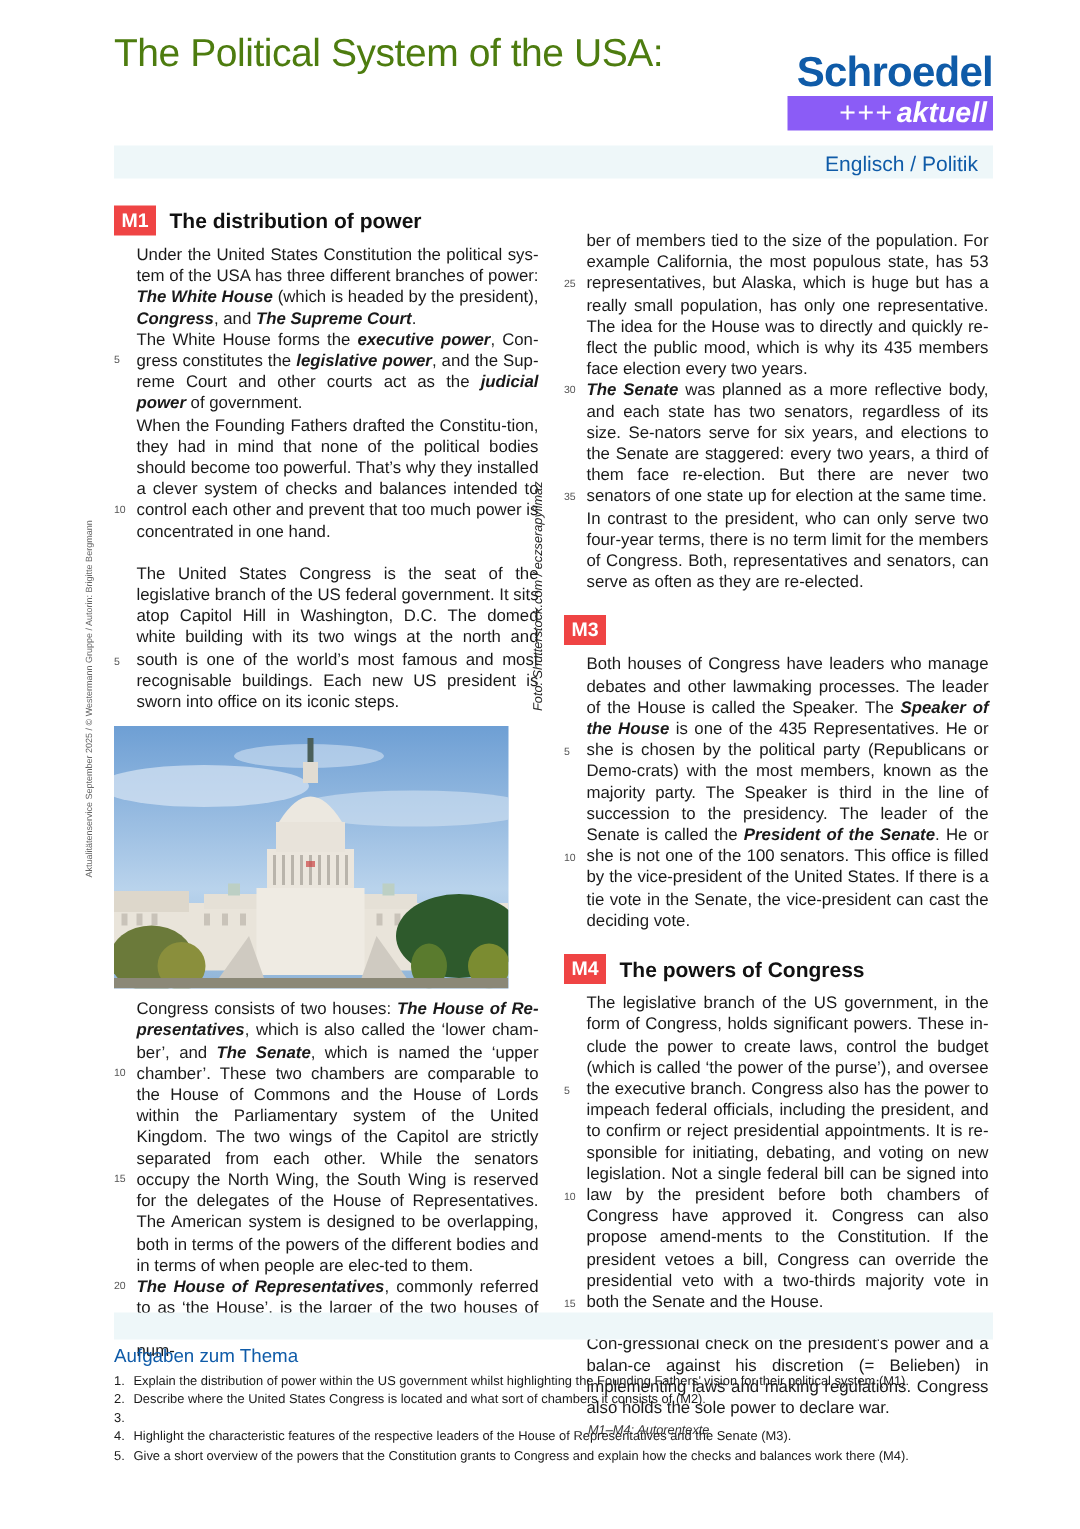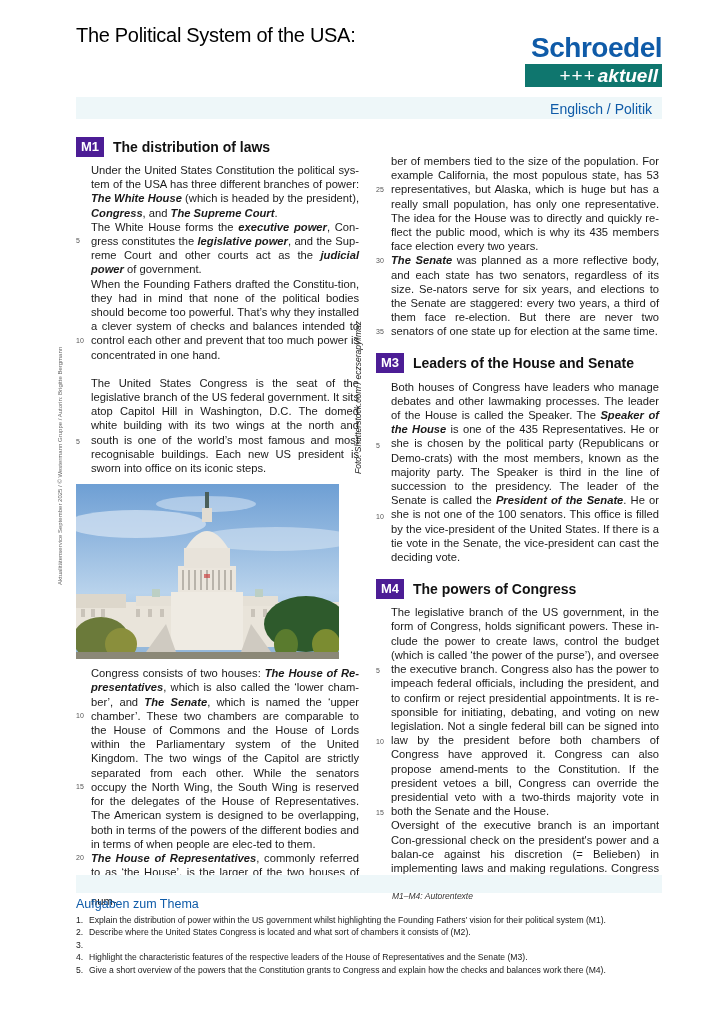--- a/index.html
+++ b/index.html
@@ -2,30 +2,30 @@
 <html><head>
 <meta charset="utf-8">
 <style>
   * { box-sizing: border-box; margin: 0; padding: 0; }
   html, body { width: 720px; height: 1019px; background: #ffffff; overflow: hidden; }
   body { position: relative; font-family: "Liberation Sans", sans-serif; color: #1a1a1a; }
 
   .title {
     position: absolute; left: 76px; top: 20px; width: 440px;
     font-family: "Liberation Sans", sans-serif;
-    font-size: 20px; line-height: 31px; color: #000000; font-weight: normal;
+    font-size: 26px; line-height: 31px; color: #4d7c0f; font-weight: normal;
     letter-spacing: -0.3px;
   }
   .logo { position: absolute; left: 525px; top: 33px; width: 137px; }
   .logo-top {
     font-family: "Liberation Sans", sans-serif; font-weight: bold;
     font-size: 28px; line-height: 30px; color: #0f5ba8; text-align: right; letter-spacing: -0.5px;
   }
   .logo-bar {
-    background: #0f766e; color: #ffffff; text-align: right;
+    background: #8b5cf6; color: #ffffff; text-align: right;
     font-size: 19px; line-height: 23px; height: 23px; padding-right: 4px; margin-top: 1px;
     font-style: italic; font-weight: bold;
   }
   .logo-bar .plus { font-style: normal; font-weight: normal; letter-spacing: 1px; margin-right: 2px; }
 
   .subject-band {
     position: absolute; left: 76px; top: 97px; width: 586px; height: 22px;
     background: #eef7f9;
   }
   .subject {
@@ -38,21 +38,21 @@
     transform: rotate(-90deg); transform-origin: left top;
     font-size: 6px; color: #666; white-space: nowrap; width: 300px;
   }
 
   .col { position: absolute; width: 283px; }
   .col-left { left: 76px; top: 136px; }
   .col-right { left: 376px; top: 136px; margin-top: 18px; }
 
   .mhead { display: flex; align-items: center; height: 21px; margin-bottom: 6px; }
   .mbadge {
-    background: #4c1d95; color: #fff; font-weight: bold; font-size: 13px;
+    background: #ef4444; color: #fff; font-weight: bold; font-size: 13px;
     width: 28px; height: 20px; line-height: 20px; text-align: center; margin-right: 9px;
   }
   .mtitle { font-weight: bold; font-size: 14px; color: #111; }
 
   .para {
     position: relative; padding-left: 15px;
     font-size: 11.2px; line-height: 14.2px; text-align: justify; hyphens: manual;
   }
   .para b i, .para .bi { font-weight: bold; font-style: italic; }
   .ln {
@@ -104,21 +104,21 @@
 
 <div class="subject-band"></div>
 <div class="subject">Englisch / Politik</div>
 
 <div class="side-note">Aktualitätenservice September 2025 / © Westermann Gruppe / Autorin: Brigitte Bergmann</div>
 
 <div class="col col-left">
   <section>
     <div class="mhead">
       <span class="mbadge">M1</span>
-      <span class="mtitle">The distribution of laws</span>
+      <span class="mtitle">The distribution of power</span>
     </div>
     <div class="para">
       <span class="ln" style="top:71px">5</span>
       <span class="ln" style="top:171px">10</span>
       <span>Under the United States Constitution the political sys-tem of the USA has three different branches of power: </span><span class="bi">The White House</span><span> (which is headed by the president), </span><span class="bi">Congress</span><span>, and </span><span class="bi">The Supreme Court</span><span>.</span><br>
       <span>The White House forms the </span><span class="bi">executive power</span><span>, Con-gress constitutes the </span><span class="bi">legislative power</span><span>, and the Sup-reme Court and other courts act as the </span><span class="bi">judicial power</span><span> of government.</span><br>
       <span>When the Founding Fathers drafted the Constitu-tion, they had in mind that none of the political bodies should become too powerful. That’s why they installed a clever system of checks and balances intended to control each other and prevent that too much power is concentrated in one hand.</span>
     </div>
   </section>
 
@@ -194,28 +194,28 @@
   </section>
 </div>
 
 <div class="col col-right">
   <div class="para">
     <span class="ln" style="top:29px">25</span>
     <span class="ln" style="top:100px">30</span>
     <span class="ln" style="top:171px">35</span>
     <span>ber of members tied to the size of the population. For example California, the most populous state, has 53 representatives, but Alaska, which is huge but has a really small population, has only one representative. The idea for the House was to directly and quickly re-flect the public mood, which is why its 435 members face election every two years.</span><br>
     <span class="bi">The Senate</span><span> was planned as a more reflective body, and each state has two senators, regardless of its size. Se-nators serve for six years, and elections to the Senate are staggered: every two years, a third of them face re-election. But there are never two senators of one state up for election at the same time.</span><br>
+    <span>In contrast to the president, who can only serve two four-year terms, there is no term limit for the members of Congress. Both, representatives and senators, can serve as often as they are re-elected.</span>
   </div>
 
   <div class="gap-sec"></div>
 
   <section>
     <div class="mhead">
       <span class="mbadge">M3</span>
-      <span class="mtitle">Leaders of the House and Senate</span>
     </div>
     <div class="para">
       <span class="ln" style="top:59px">5</span>
       <span class="ln" style="top:130px">10</span>
       <span>Both houses of Congress have leaders who manage debates and other lawmaking processes. The leader of the House is called the Speaker. The </span><span class="bi">Speaker of the House</span><span> is one of the 435 Representatives. He or she is chosen by the political party (Republicans or Demo-crats) with the most members, known as the majority party. The Speaker is third in the line of succession to the presidency. The leader of the Senate is called the </span><span class="bi">President of the Senate</span><span>. He or she is not one of the 100 senators. This office is filled by the vice-president of the United States. If there is a tie vote in the Senate, the vice-president can cast the deciding vote.</span>
     </div>
   </section>
 
   <div class="gap-sec"></div>
 

